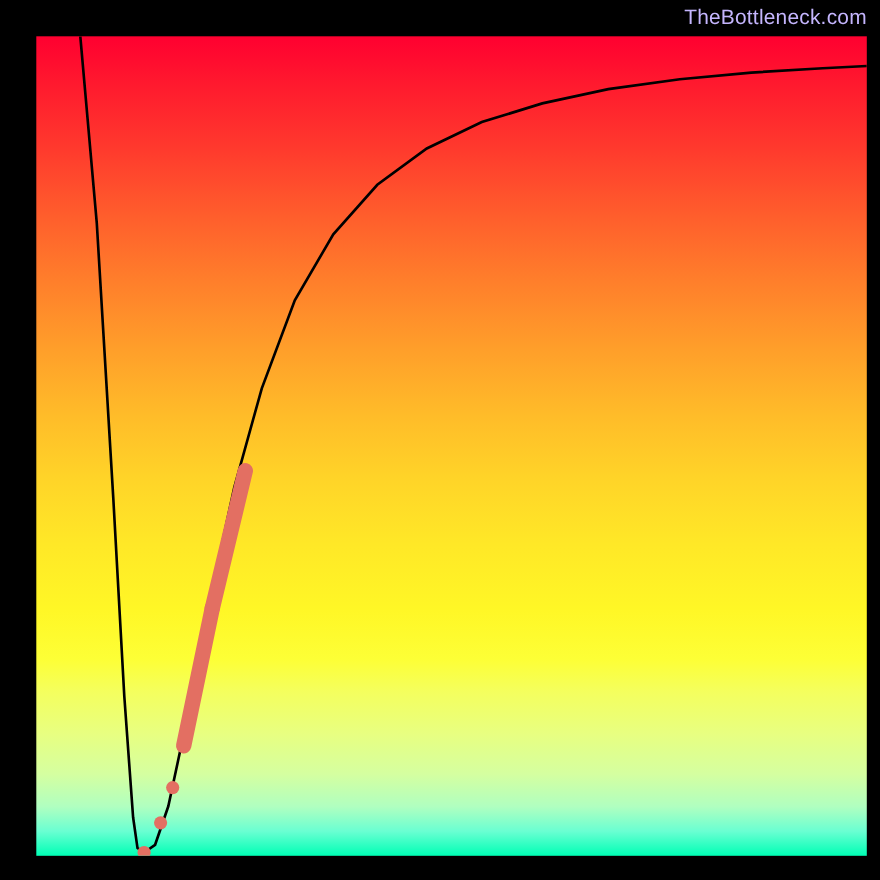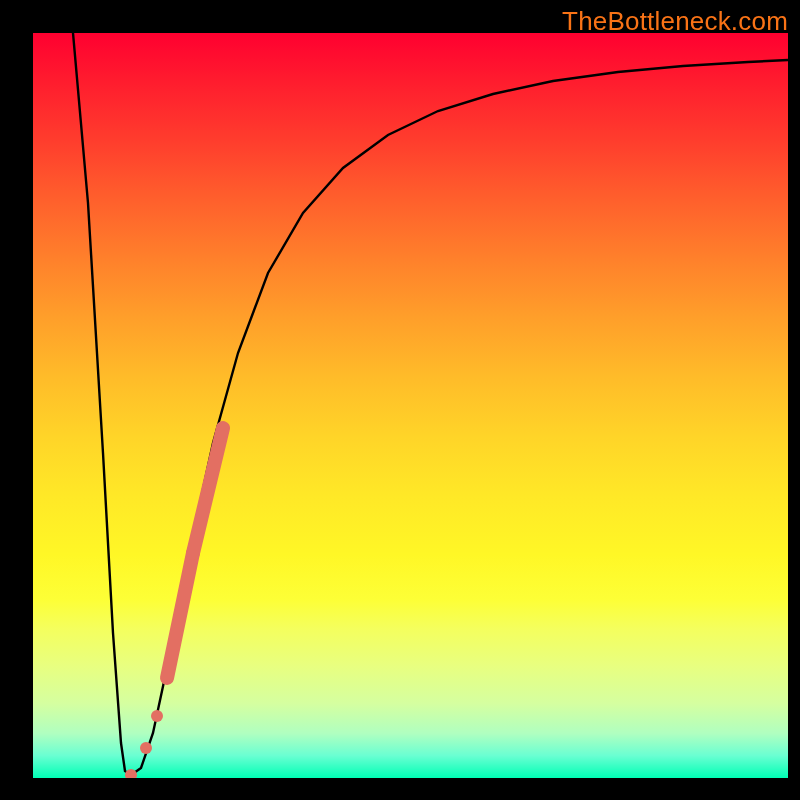--- a/index.html
+++ b/index.html
@@ -42,22 +42,22 @@
       #d5ffa0 90%,
       #b0ffc0 94%,
       #6affd2 97%,
       #00ffb5 100%
     );
   }
   .watermark {
     position: absolute;
     top: 6px;
     right: 12px;
-    color: #f97316;
-    font-size: 26px;
+    color: #c4b5fd;
+    font-size: 19px;
     font-weight: 400;
     letter-spacing: 0.2px;
     font-family: Arial, Helvetica, sans-serif;
   }
   svg.curve {
     position: absolute;
     left: 0;
     top: 0;
     width: 755px;
     height: 745px;

